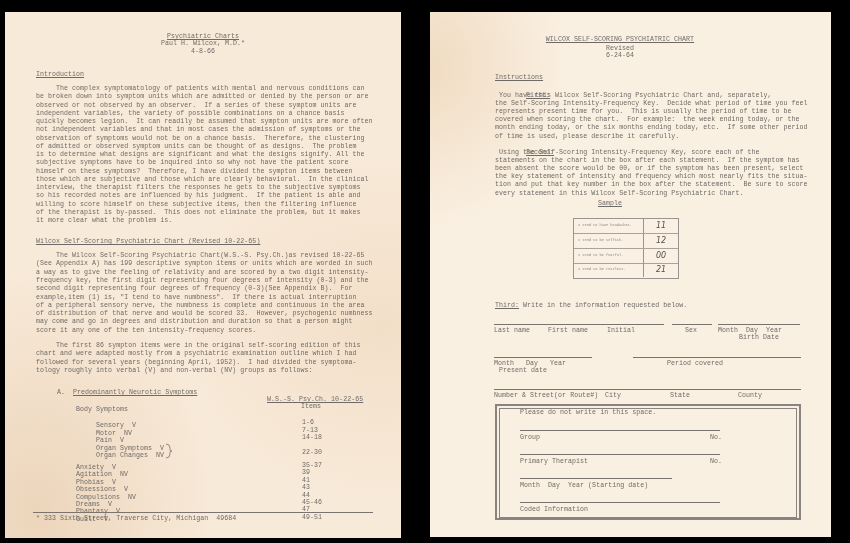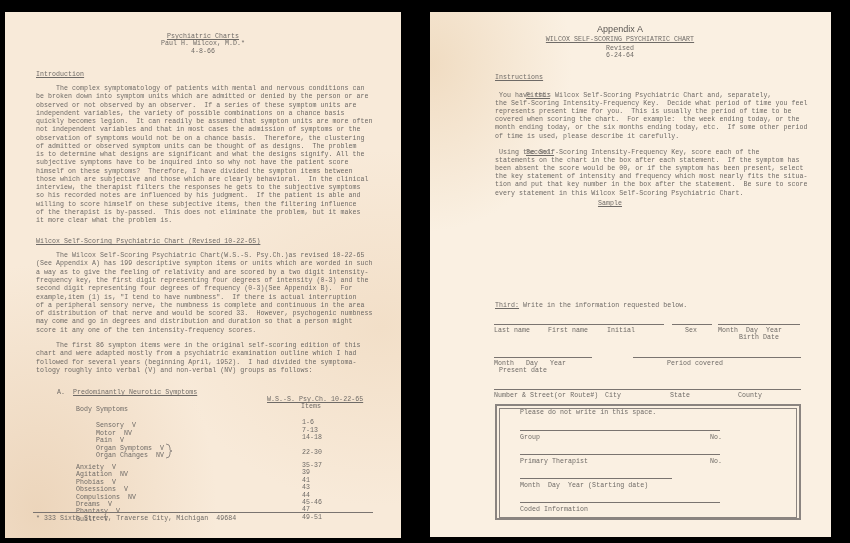--- a/index.html
+++ b/index.html
@@ -138,21 +138,20 @@
         <div class="t" style="left: 71px; top: 503.8px;">Guilt  V</div>
         <div class="t" style="left: 297px; top: 501.8px;">49-51</div>
       </div>
     </div>
 
   <div class="rule" style="left:28px;top:500px;width:340px;"></div>
   <div class="t" style="left:31px;top:503px;">* 333 Sixth Street, Traverse City, Michigan  49684</div>
 </div>
 
 <div class="page" id="right-page">
-  <div class="t center appx" style="left:0;width:380px;top:13px;">Appendix A</div>
   <div class="t center u" style="left:0;width:380px;top:24px;">WILCOX SELF-SCORING PSYCHIATRIC CHART</div>
   <div class="t center" style="left:0;width:380px;top:33px;">Revised</div>
   <div class="t center" style="left:0;width:380px;top:40px;">6-24-64</div>
 
   <div class="t u" style="left:65px;top:62px;">Instructions</div>
 
   <div class="t u" style="left:96px;top:80px;">First:</div>
   <div id="first-lines">
       <div class="t" style="left: 65px; top: 80px;"> You have this Wilcox Self-Scoring Psychiatric Chart and, separately,</div>
       <div class="t" style="left: 65px; top: 88.1px;">the Self-Scoring Intensity-Frequency Key.  Decide what period of time you feel</div>
@@ -166,20 +165,38 @@
   <div id="second-lines">
       <div class="t" style="left: 65px; top: 137px;"> Using the Self-Scoring Intensity-Frequency Key, score each of the</div>
       <div class="t" style="left: 65px; top: 145.1px;">statements on the chart in the box after each statement.  If the symptom has</div>
       <div class="t" style="left: 65px; top: 153.2px;">been absent the score would be 00, or if the symptom has been present, select</div>
       <div class="t" style="left: 65px; top: 161.3px;">the key statement of intensity and frequency which most nearly fits the situa-</div>
       <div class="t" style="left: 65px; top: 169.4px;">tion and put that key number in the box after the statement.  Be sure to score</div>
       <div class="t" style="left: 65px; top: 177.5px;">every statement in this Wilcox Self-Scoring Psychiatric Chart.</div>
     </div>
 
   <div class="t center u" style="left:150px;width:60px;top:188px;">Sample</div>
+  <div class="sample-table" style="left:143px;top:206px;width:104px;height:59px;" id="sample-table">
+      <div class="sample-row" style="top: 0px;">
+        <div class="sample-stmt">I tend to have headaches.</div>
+        <div class="sample-val">11</div>
+      </div>
+      <div class="sample-row" style="top: 14.75px;">
+        <div class="sample-stmt">I tend to be selfish.</div>
+        <div class="sample-val">12</div>
+      </div>
+      <div class="sample-row" style="top: 29.5px;">
+        <div class="sample-stmt">I tend to be fearful.</div>
+        <div class="sample-val">00</div>
+      </div>
+      <div class="sample-row" style="top: 44.25px;">
+        <div class="sample-stmt">I tend to be restless.</div>
+        <div class="sample-val">21</div>
+      </div>
+    </div>
 
   <div class="t u" style="left:65px;top:290px;">Third:</div>
   <div class="t" style="left:85px;top:290px;">  Write in the information requested below.</div>
 
   <div class="rule" style="left:64px;top:312px;width:170px;"></div>
   <div class="rule" style="left:242px;top:312px;width:40px;"></div>
   <div class="rule" style="left:288px;top:312px;width:82px;"></div>
   <div class="t" style="left:64px;top:315px;">Last name</div>
   <div class="t" style="left:118px;top:315px;">First name</div>
   <div class="t" style="left:177px;top:315px;">Initial</div>

